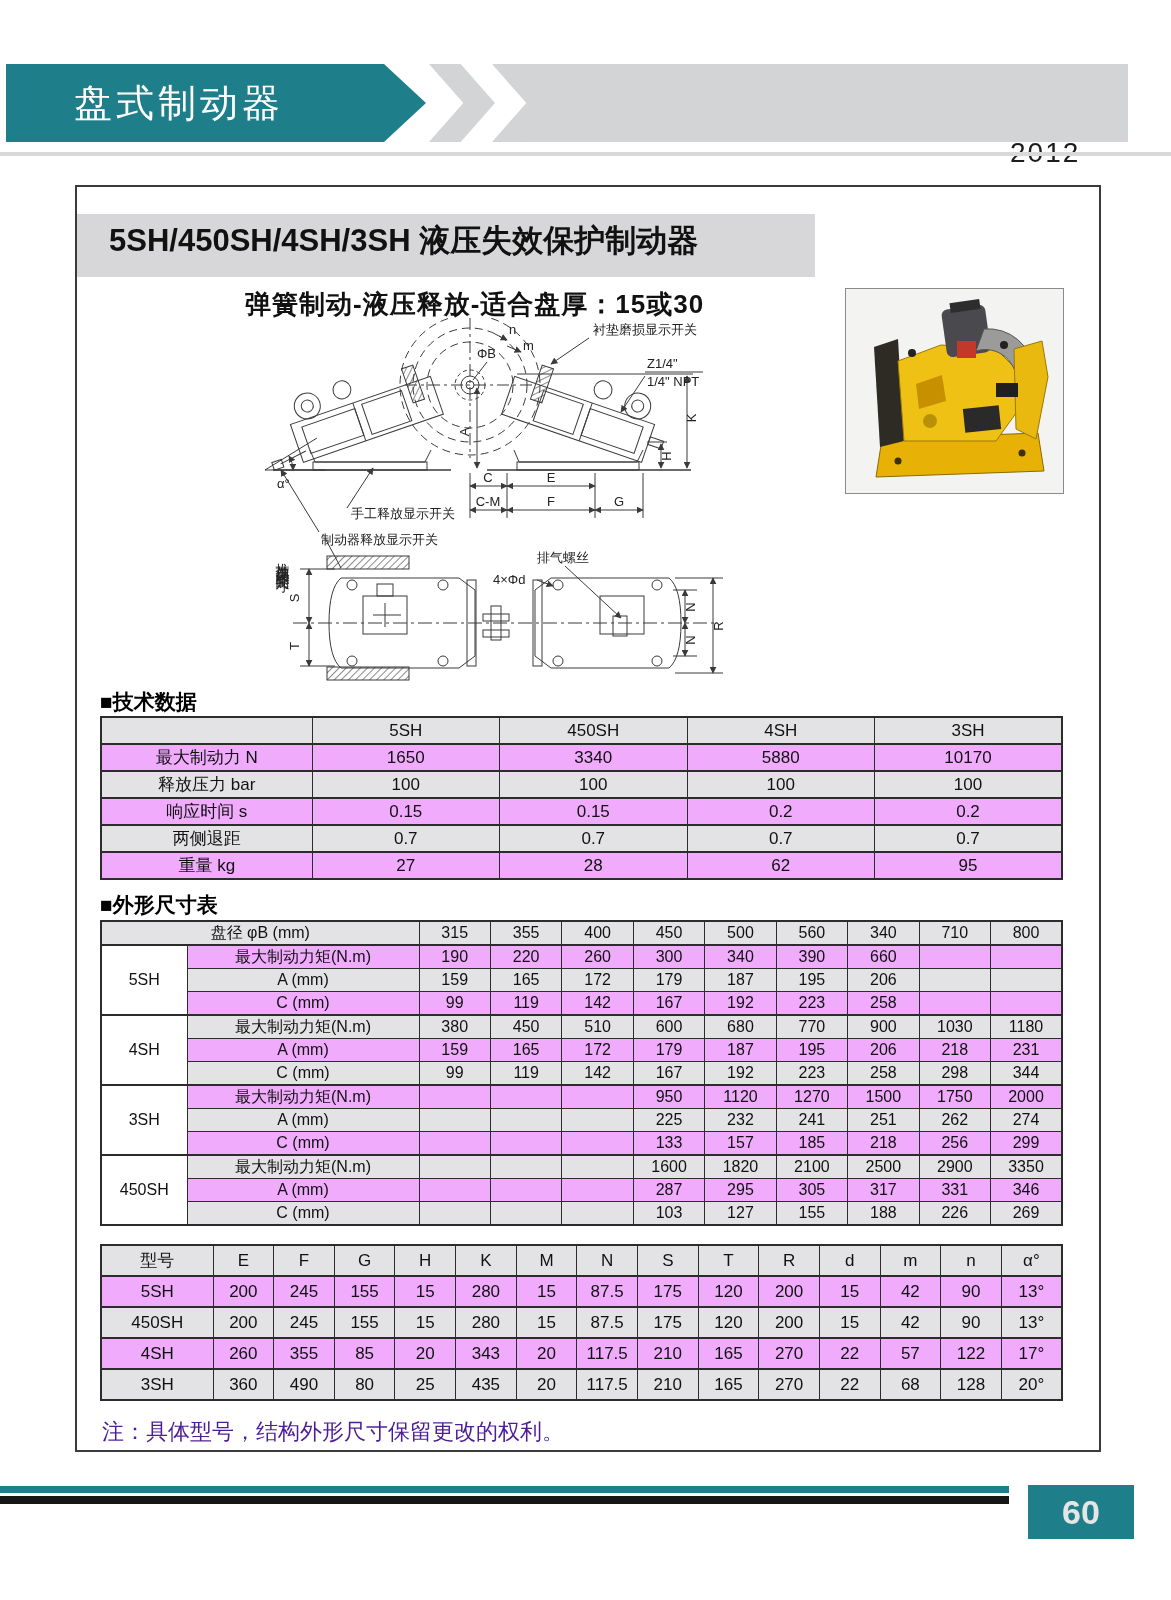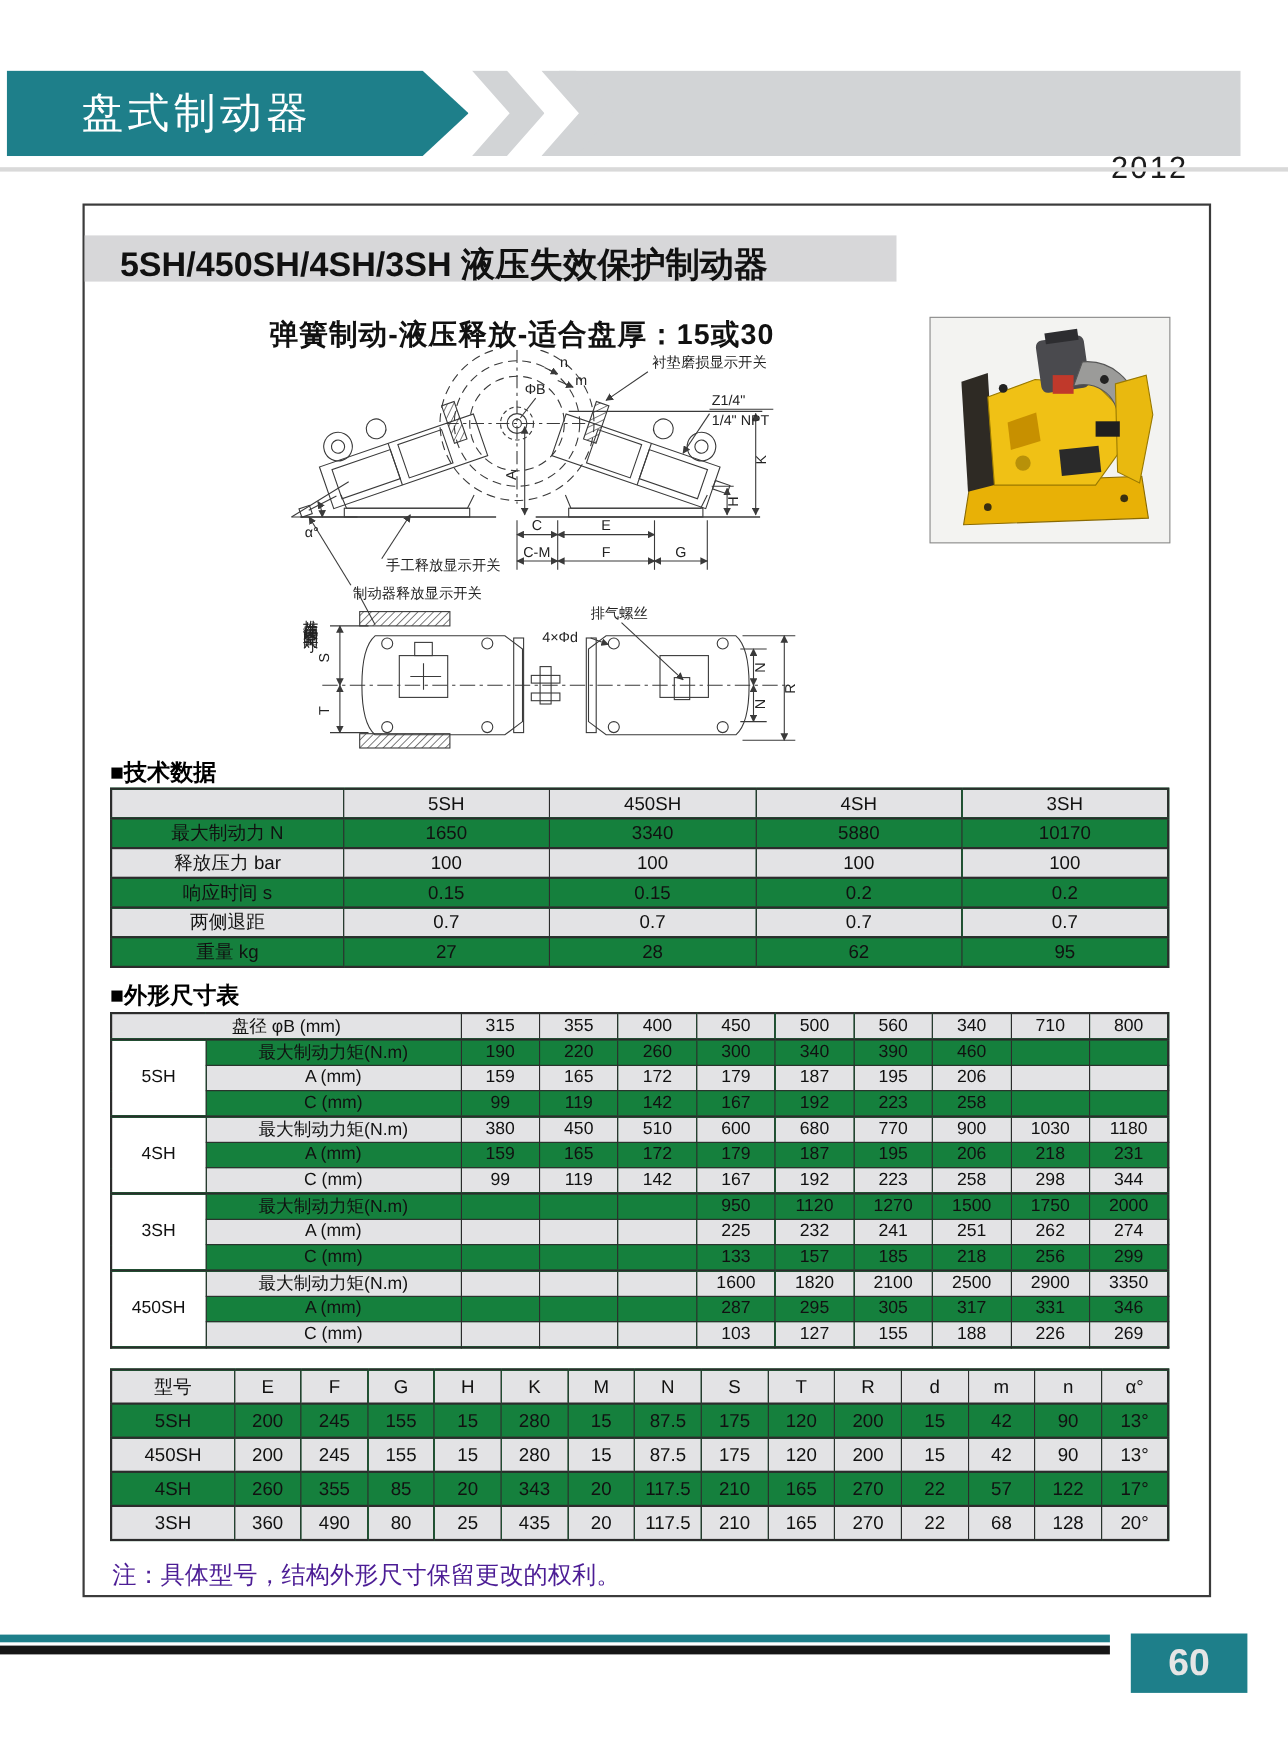--- a/index.html
+++ b/index.html
@@ -15,36 +15,36 @@
   .banner{position:absolute;left:6px;top:64px;width:420px;height:78px;background:#1e7f8a;
           clip-path:polygon(0 0,90% 0,100% 50%,90% 100%,0 100%);
           color:#fff;font-size:38px;font-weight:normal;letter-spacing:4px;line-height:78px;
           padding-left:68px;box-sizing:border-box;}
   .year{position:absolute;left:1010px;top:97px;font-size:28px;color:#1c1c1c;letter-spacing:2px;margin-top:40px;}
   .hline{position:absolute;left:0;top:152px;width:1171px;height:4px;background:#d9d9d9;}
 
   
   .mainbox{position:absolute;left:75px;top:185px;width:1022px;height:1263px;
            border:2px solid #3b3b3b;background:#fff;}
-  .titleband{position:absolute;left:0;top:27px;width:738px;height:42px;background:#d7d7d9;
+  .titleband{position:absolute;left:0;top:27px;width:738px;height:63px;background:#d7d7d9;
              font-size:31px;font-weight:bold;line-height:54px;padding-left:32px;box-sizing:border-box;
              white-space:nowrap;}
   .subtitle{position:absolute;left:168px;top:100px;font-size:26px;font-weight:bold;letter-spacing:1px;}
   .photo{position:absolute;left:768px;top:101px;width:217px;height:204px;border:1px solid #8a8a8a;
          background:#f3f3f1;}
   .diag1{position:absolute;left:178px;top:131px;width:545px;height:232px;}
   .diag2{position:absolute;left:168px;top:341px;width:530px;height:165px;}
   .vlabel{position:absolute;left:197px;top:365px;height:146px;writing-mode:vertical-rl;
           font-size:14px;letter-spacing:2px;color:#222;}
   .sechead{position:absolute;left:23px;font-size:21px;font-weight:bold;color:#000;}
   .h1a{top:501px}.h2a{top:704px}
   .note{position:absolute;left:25px;top:1230px;font-size:22px;color:#4c1d95;}
 
   
-  table{border-collapse:collapse;table-layout:fixed;text-align:center;background:#15803d;
+  table{border-collapse:collapse;table-layout:fixed;text-align:center;background:#f0abfc;
         position:absolute;left:23px;width:963px;border:2px solid #2c2c2c;}
   td{border:1px solid #2c2c2c;padding:0;overflow:hidden;white-space:nowrap;}
   tr.g{background:#e3e3e5;}
   td.mc{background:#fff;}
   .tech{top:529px;font-size:17px;}
   .tech td{height:25px;border-top-width:2px;border-bottom-width:2px;}
   .dim{top:733px;font-size:16px;}
   .dim td{height:22px;}
   .dim tr.hv td{border-top-width:2px;margin-top:24px;}
   .model{top:1057px;font-size:17px;padding-left:47px;}
@@ -333,21 +333,21 @@
       </tr>
       <tr class="hv">
         <td rowspan="3" class="mc">5SH</td>
         <td>最大制动力矩(N.m)</td>
         <td>190</td>
         <td>220</td>
         <td>260</td>
         <td>300</td>
         <td>340</td>
         <td>390</td>
-        <td>460</td>
+        <td>660</td>
         <td></td>
         <td></td>
       </tr>
       <tr class="g">
         <td>A (mm)</td>
         <td>159</td>
         <td>165</td>
         <td>172</td>
         <td>179</td>
         <td>187</td>

